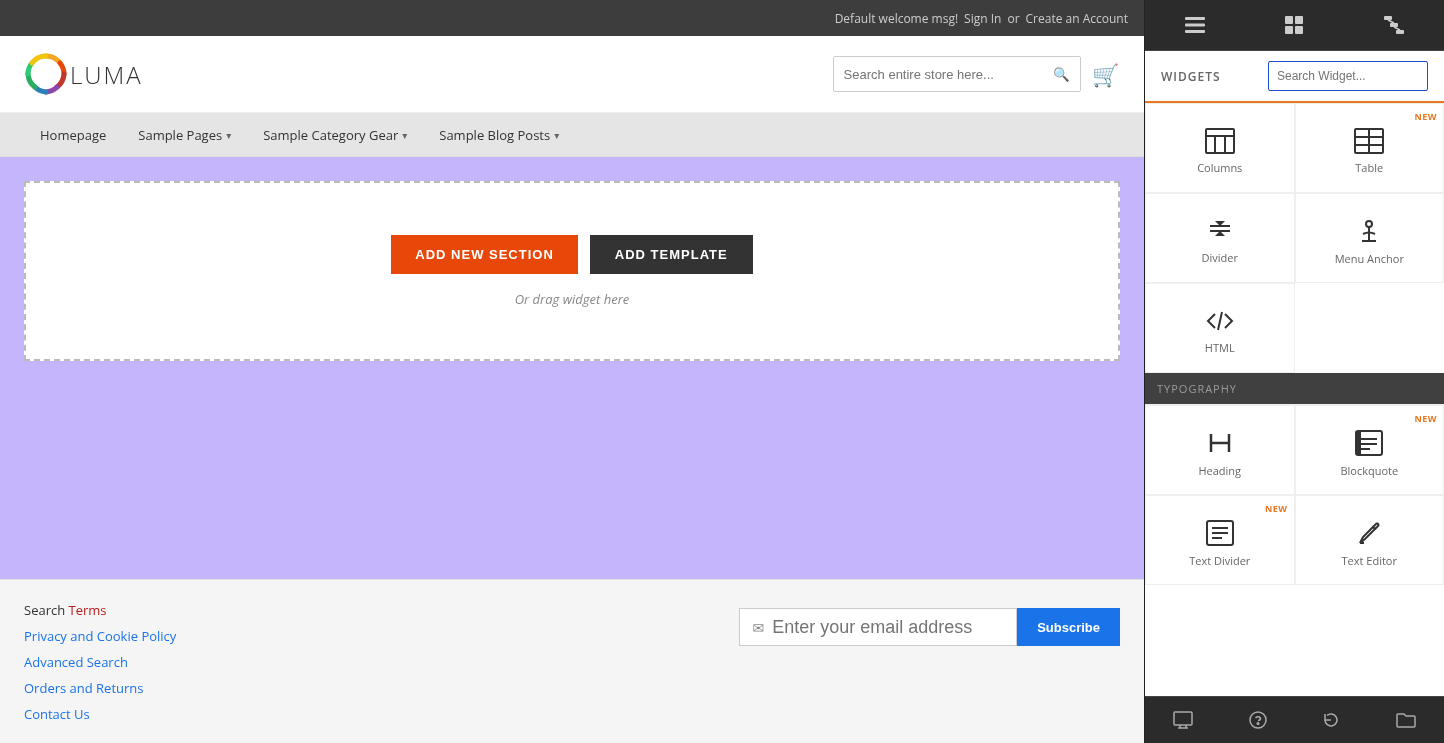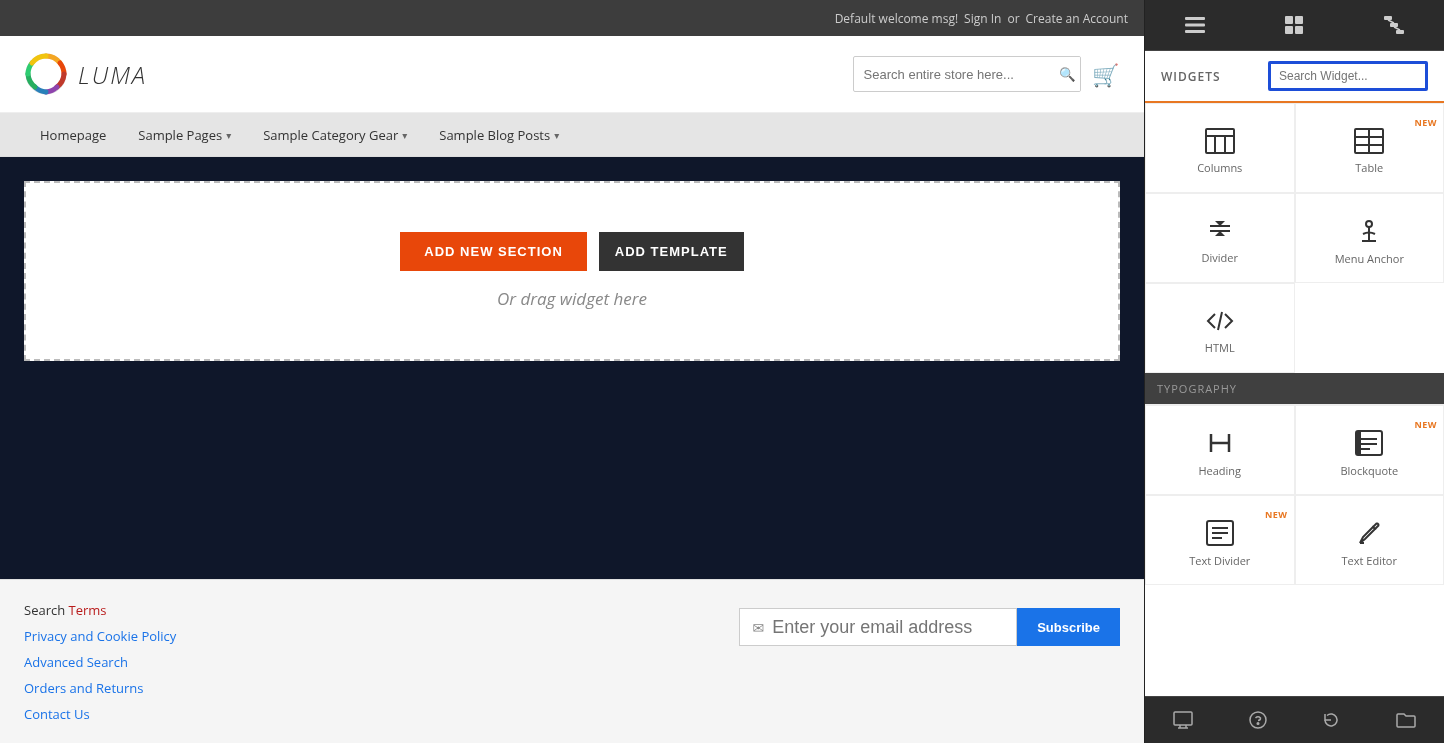--- a/index.html
+++ b/index.html
@@ -38,22 +38,21 @@
       padding: 16px 24px;
       display: flex;
       align-items: center;
       justify-content: space-between;
       border-bottom: 1px solid #eee;
       min-height: 70px;
     }
     .logo-area {
       display: flex;
       align-items: center;
-      gap: 10px;
-      font-style: italic;
+      gap: 2px;
     }
     .logo-svg { width: 44px; height: 44px; }
     .logo-text {
       font-size: 24px;
       font-weight: 300;
       color: #333;
       letter-spacing: 2px;
       text-transform: uppercase;
     }
     .header-right {
@@ -61,21 +60,21 @@
       align-items: center;
       gap: 12px;
     }
     .search-bar {
       display: flex;
       align-items: center;
       border: 1px solid #ccc;
       border-radius: 2px;
       overflow: hidden;
       height: 36px;
-      width: 228px;
+      width: 248px;
     }
     .search-bar input {
       border: none;
       outline: none;
       padding: 0 10px;
       flex: 1;
       font-size: 13px;
       color: #999;
       background: #fff;
     }
@@ -117,21 +116,21 @@
       font-weight: 500;
     }
     .nav-item .chevron {
       font-size: 10px;
       color: #666;
     }
 
     
     .builder-area {
       flex: 1;
-      background: #0f172a;
+      background: #c4b5fd;
       padding: 24px;
       overflow-y: auto;
     }
     .drop-zone {
       border: 2px dashed #bbb;
       background: #fff;
       min-height: 180px;
       display: flex;
       flex-direction: column;
       align-items: center;
@@ -152,29 +151,29 @@
       font-size: 13px;
       font-weight: 700;
       letter-spacing: 1px;
       cursor: pointer;
       text-transform: uppercase;
     }
     .btn-add-template {
       background: #333;
       color: #fff;
       border: none;
-      padding: 12px 16px;
+      padding: 12px 25px;
       font-size: 13px;
       font-weight: 700;
       letter-spacing: 1px;
       cursor: pointer;
       text-transform: uppercase;
     }
     .drag-hint {
-      font-size: 17px;
+      font-size: 13px;
       color: #888;
       font-style: italic;
     }
 
     
     .footer {
       background: #f5f5f5;
       border-top: 1px solid #e0e0e0;
       padding: 20px 24px;
       display: flex;
@@ -275,21 +274,21 @@
     .sidebar-title {
       font-size: 12px;
       color: #666;
       font-weight: 600;
       letter-spacing: 1px;
       text-transform: uppercase;
     }
     .sidebar-search {
       display: flex;
       align-items: center;
-      border: 3px solid #1d4ed8;
+      border: 1px solid #1d4ed8;
       border-radius: 2px;
       overflow: hidden;
       height: 30px;
       width: 160px;
     }
     .sidebar-search input {
       border: none;
       outline: none;
       padding: 0 8px;
       font-size: 12px;
@@ -327,21 +326,21 @@
       align-items: center;
       justify-content: center;
     }
     .widget-label {
       font-size: 11px;
       color: #666;
       text-align: center;
     }
     .new-badge {
       position: absolute;
-      top: 12px;
+      top: 6px;
       right: 6px;
       font-size: 9px;
       font-weight: 700;
       color: #e87722;
       letter-spacing: 0.5px;
     }
     .section-label {
       padding: 8px 12px;
       font-size: 11px;
       color: #999;

